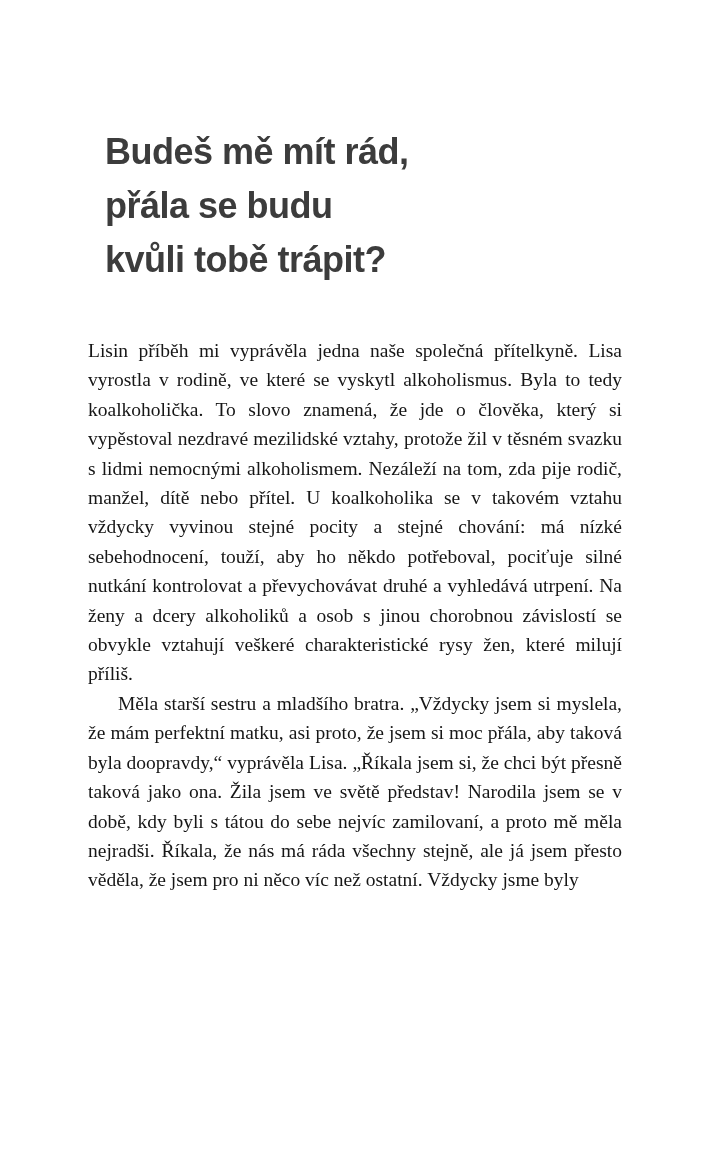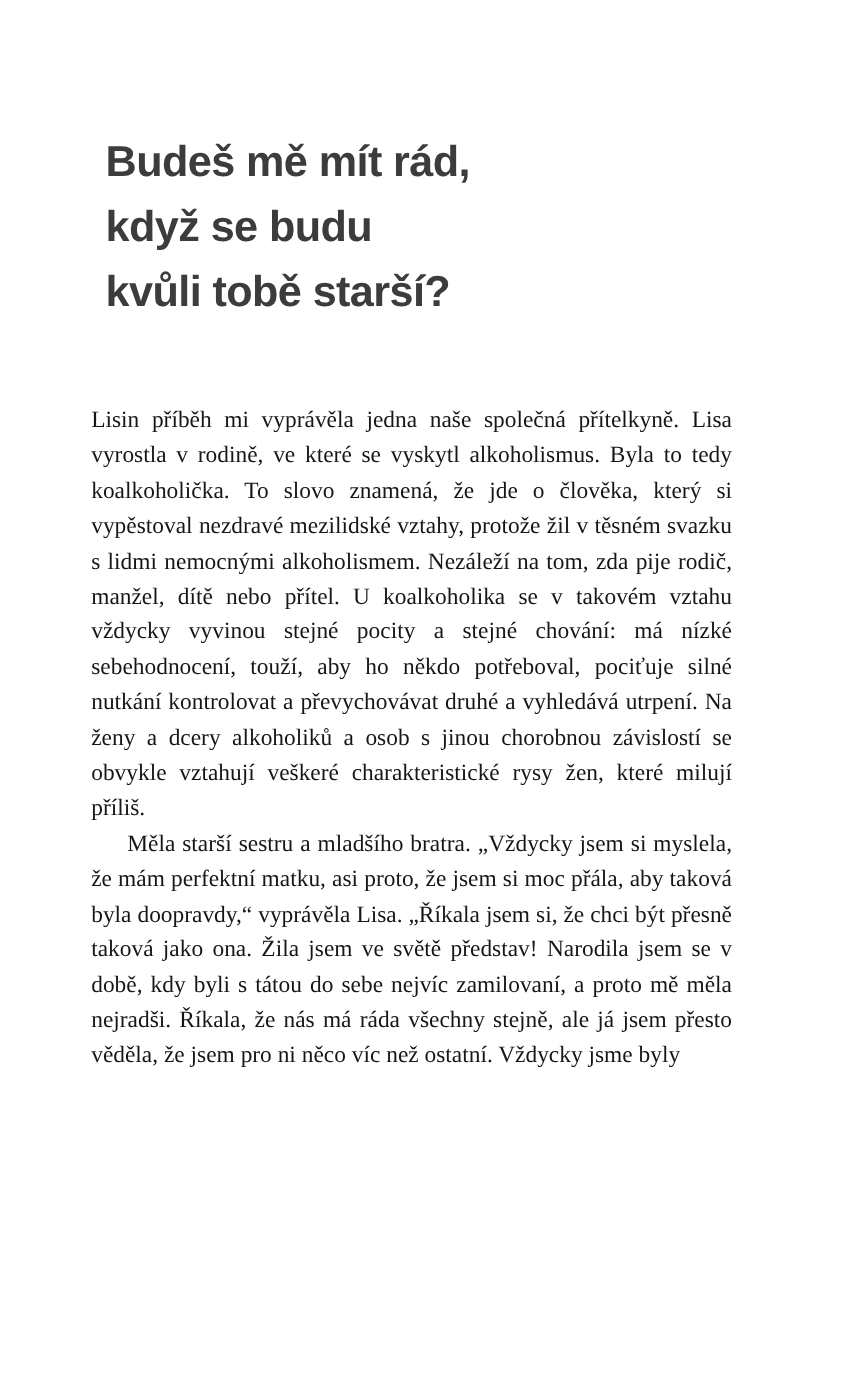--- a/index.html
+++ b/index.html
@@ -12,34 +12,34 @@
     width: 709px;
     height: 1154px;
     background: #ffffff;
     overflow: hidden;
     font-family: "Liberation Serif", serif;
   }
   .chapter-title {
     position: absolute;
     left: 88px;
     top: 108px;
-    margin: 0;
+    margin: 17px;
     font-family: "Liberation Sans", sans-serif;
     font-weight: bold;
     font-size: 36px;
     line-height: 54px;
     letter-spacing: -0.5px;
     color: #3c3c3c;
   }
   .title-line {
     display: block;
   }
   .body-text {
     position: absolute;
-    left: 76px;
+    left: 88px;
     top: 336px;
     width: 534px;
     font-size: 19.5px;
     line-height: 29.4px;
     color: #161616;
     text-align: justify;
     hyphens: auto;
     -webkit-hyphens: auto;
   }
   .para {
@@ -51,22 +51,22 @@
     text-indent: 0;
   }
 </style>
 </head>
 <body>
 
 <div class="page">
 
   <h1 class="chapter-title">
     <span class="title-line">Budeš mě mít rád,</span>
-    <span class="title-line">když se budu</span>
-    <span class="title-line">kvůli tobě starší?</span>
+    <span class="title-line">přála se budu</span>
+    <span class="title-line">kvůli tobě trápit?</span>
   </h1>
 
   <div class="body-text">
     <p class="para first">Lisin příběh mi vyprávěla jedna naše společná přítelkyně. Lisa vyrostla v rodině, ve které se vyskytl alkoholismus. Byla to tedy koalkoholička. To slovo znamená, že jde o člověka, který si vypěstoval nezdravé mezilidské vztahy, protože žil v těsném svazku s lidmi nemocnými alkoholismem. Nezáleží na tom, zda pije rodič, manžel, dítě nebo přítel. U koalkoholika se v takovém vztahu vždycky vyvinou stejné pocity a stejné chování: má nízké sebehodnocení, touží, aby ho někdo potřeboval, pociťuje silné nutkání kontrolovat a převychovávat druhé a vyhledává utrpení. Na ženy a dcery alkoholiků a osob s jinou chorobnou závislostí se obvykle vztahují veškeré charakteristické rysy žen, které milují příliš.</p>
     <p class="para">Měla starší sestru a mladšího bratra. „Vždycky jsem si myslela, že mám perfektní matku, asi proto, že jsem si moc přála, aby taková byla doopravdy,“ vyprávěla Lisa. „Říkala jsem si, že chci být přesně taková jako ona. Žila jsem ve světě představ! Narodila jsem se v době, kdy byli s tátou do sebe nejvíc zamilovaní, a proto mě měla nejradši. Říkala, že nás má ráda všechny stejně, ale já jsem přesto věděla, že jsem pro ni něco víc než ostatní. Vždycky jsme byly</p>
   </div>
 
 </div>
 
 </body></html>

